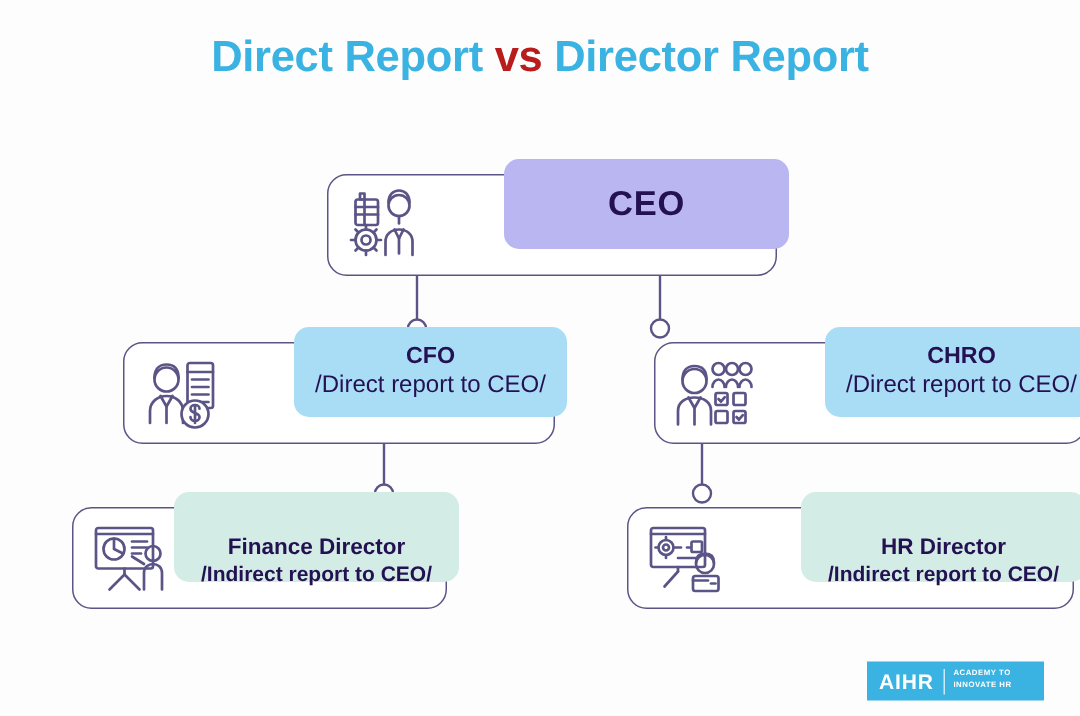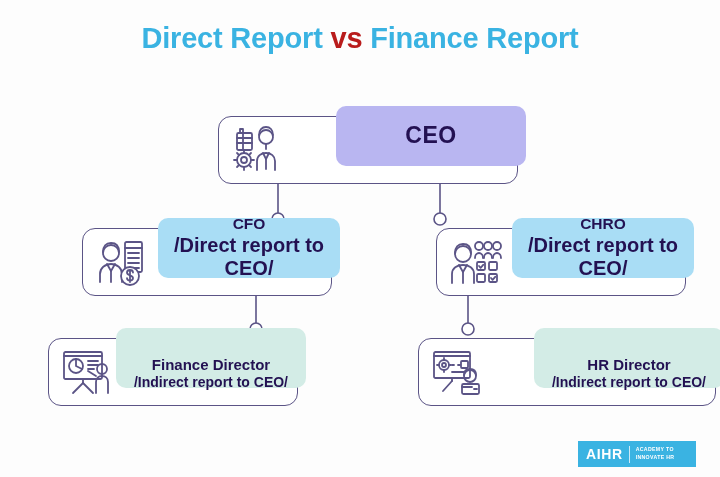--- a/index.html
+++ b/index.html
@@ -87,28 +87,28 @@
   #node-ceo .node-banner {
     background: #b9b6f1;
     width: 190px;
     font-size: 23px;
     font-weight: bold;
     color: #231152;
     letter-spacing: 0.5px;
   }
 
   
-  .lvl2 { width: 250px; height: 78px; }
+  .lvl2 { width: 250px; height: 78px; padding-left: 38px; }
   .lvl2 .node-banner {
     background: #a9ddf5;
     width: 182px;
     color: #231152;
   }
   .lvl2 .title-line { font-size: 15.5px; font-weight: bold; }
-  .lvl2 .sub-line   { font-size: 20px; font-weight: bold; }
+  .lvl2 .sub-line   { font-size: 16px; font-weight: normal; }
 
   #node-cfo  { left: 82px;  top: 218px; }
   #node-chro { left: 388px; top: 218px; margin-left: 48px; }
 
   
   .lvl3 { width: 250px; height: 78px; }
   .lvl3 .node-banner {
     background: #d3ece6;
     width: 190px;
     color: #231152;
@@ -151,21 +151,21 @@
     line-height: 1.5;
     letter-spacing: 0.35px;
   }
 </style>
 </head>
 <body>
 
 <div id="stage">
 
   <div id="chart-title">
-    <span class="t-accent">Direct Report </span><span class="t-vs">vs</span><span class="t-accent"> Finance Report</span>
+    <span class="t-accent">Direct Report </span><span class="t-vs">vs</span><span class="t-accent"> Director Report</span>
   </div>
 
   <svg id="connectors" viewBox="0 0 720 477">
 
     <line x1="278" y1="184" x2="278" y2="219" stroke="#5b5486" stroke-width="1.6"></line>
 
     <line x1="440" y1="184" x2="440" y2="219" stroke="#5b5486" stroke-width="1.6"></line>
 
     <line x1="256" y1="296" x2="256" y2="329" stroke="#5b5486" stroke-width="1.6"></line>
 

